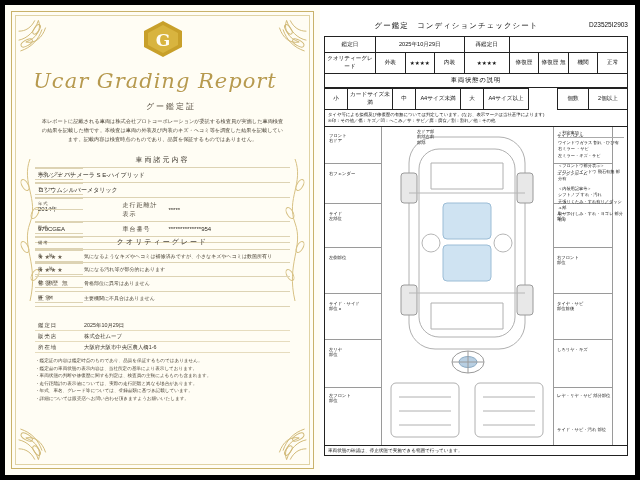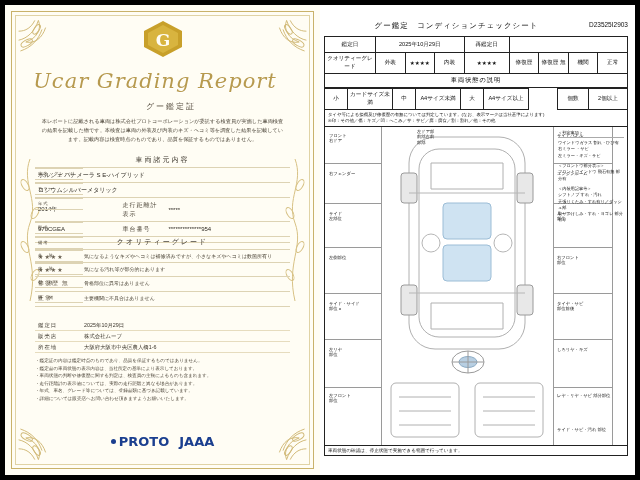--- a/index.html
+++ b/index.html
@@ -358,29 +358,20 @@
 
       <div class="discl">
         <div>・鑑定証の内容は鑑定時点のものであり、品質を保証するものではありません。</div>
         <div>・鑑定書の車両状態の表示内容は、当社所定の基準により表示しております。</div>
         <div>・車両状態の判断や修復歴に関する判定は、検査員の主観によるものも含まれます。</div>
         <div>・走行距離計の表示値については、実際の走行距離と異なる場合があります。</div>
         <div>・年式、車名、グレード等については、登録書類に基づき記載しています。</div>
         <div>・詳細については販売店へお問い合わせ頂きますようお願いいたします。</div>
       </div>
 
-      <div class="brands">
-        <div class="brand-proto">
-          <span class="sepdot"></span>
-          <span>PROTO</span>
-        </div>
-        <div class="brand-jaaa">
-          <span>JAAA</span>
-        </div>
-      </div>
     </div>
 
     <div class="right">
       <div class="r-title">
         <span class="code">D23525I2903</span>
         <span>グー鑑定　コンディションチェックシート</span>
       </div>
 
       <table class="gtbl">
         <tbody>

